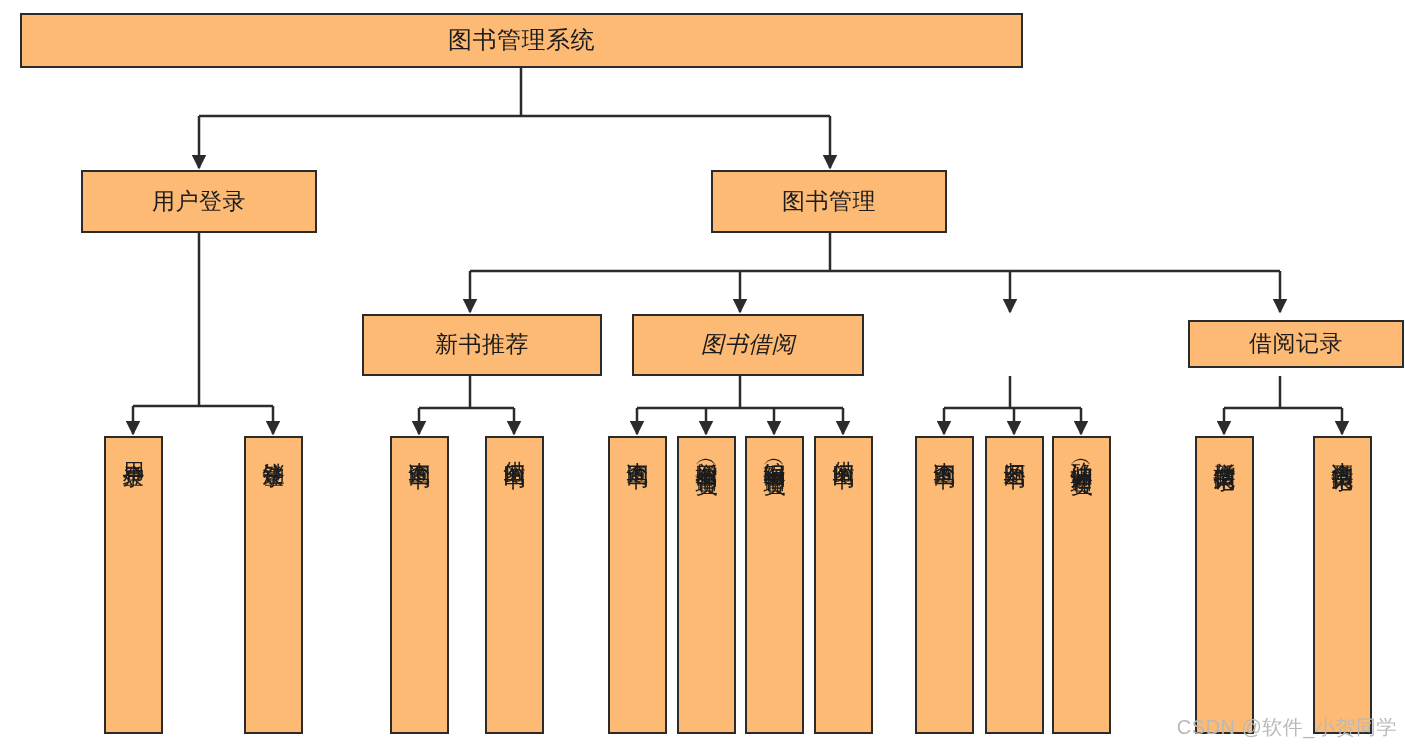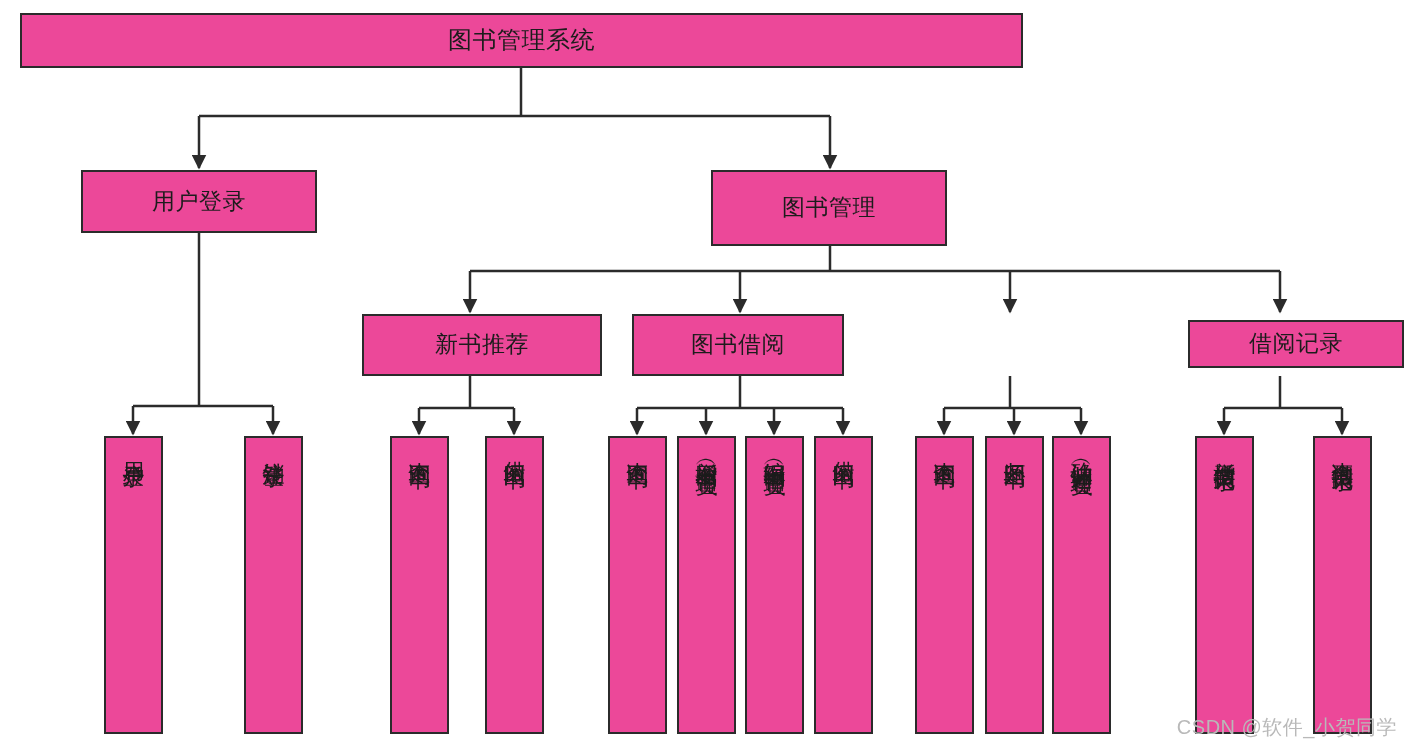--- a/index.html
+++ b/index.html
@@ -21,21 +21,21 @@
   #diagram-svg {
     position: absolute;
     left: 0;
     top: 0;
     width: 1405px;
     height: 747px;
   }
   .node {
     position: absolute;
     box-sizing: border-box;
-    background: #ec4899;
+    background: #fdba74;
     border: 2px solid #2b2b2b;
     display: flex;
     align-items: center;
     justify-content: center;
     color: #1c1c1c;
   }
   .node-label {
     display: block;
     white-space: pre;
     line-height: 1.18;
@@ -129,29 +129,29 @@
   </svg>
 
   <div class="node horiz root" style="left:20px; top:13px; width:1003px; height:55px;">
     <span class="node-label">图书管理系统</span>
   </div>
 
   <div class="node horiz" style="left:81px; top:170px; width:236px; height:63px;">
     <span class="node-label">用户登录</span>
   </div>
 
-  <div class="node horiz" style="left:711px; top:170px; width:236px; height:76px;">
+  <div class="node horiz" style="left:711px; top:170px; width:236px; height:63px;">
     <span class="node-label">图书管理</span>
   </div>
 
   <div class="node horiz" style="left:362px; top:314px; width:240px; height:62px;">
     <span class="node-label">新书推荐</span>
   </div>
 
-  <div class="node horiz" style="left:632px; top:314px; width:212px; height:62px;">
+  <div class="node horiz" style="left:632px; top:314px; width:232px; height:62px;font-style:italic;">
     <span class="node-label">图书借阅</span>
   </div>
 
 
   <div class="node horiz" style="left:1172px; top:320px; width:216px; height:48px;margin-left:16px;">
     <span class="node-label">借阅记录</span>
   </div>
 
   <div class="node vert" style="left:104px; top:436px; width:59px; height:298px;">
     <span class="node-label">用户登录</span>

